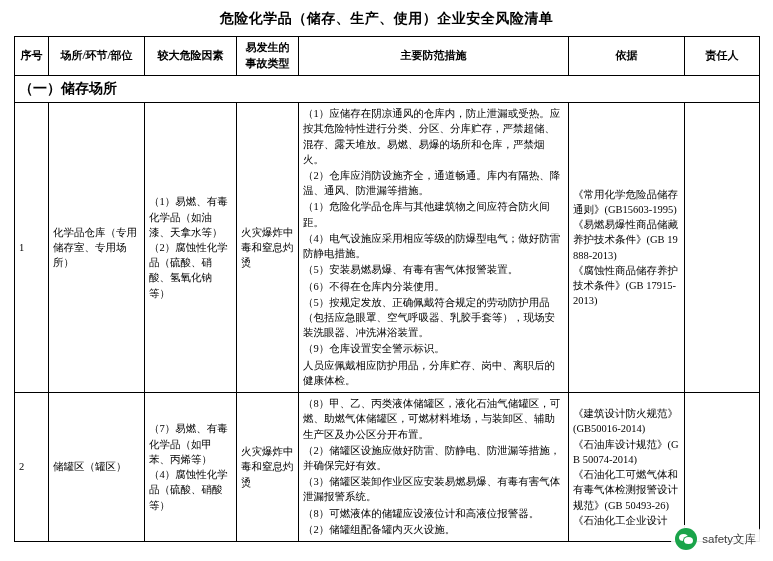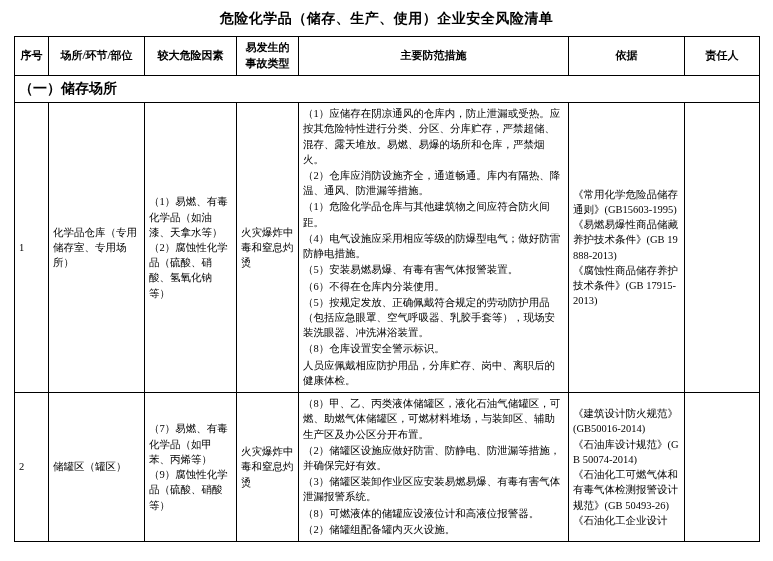--- a/index.html
+++ b/index.html
@@ -160,51 +160,55 @@
         </td>
         <td class="c-center vcenter">火灾爆炸中毒和窒息灼烫</td>
         <td class="c-left vtop measures">
           <div>（1）应储存在阴凉通风的仓库内，防止泄漏或受热。应按其危险特性进行分类、分区、分库贮存，严禁超储、混存、露天堆放。易燃、易爆的场所和仓库，严禁烟火。</div>
           <div>（2）仓库应消防设施齐全，通道畅通。库内有隔热、降温、通风、防泄漏等措施。</div>
           <div>（1）危险化学品仓库与其他建筑物之间应符合防火间距。</div>
           <div>（4）电气设施应采用相应等级的防爆型电气；做好防雷防静电措施。</div>
           <div>（5）安装易燃易爆、有毒有害气体报警装置。</div>
           <div>（6）不得在仓库内分装使用。</div>
           <div>（5）按规定发放、正确佩戴符合规定的劳动防护用品（包括应急眼罩、空气呼吸器、乳胶手套等），现场安装洗眼器、冲洗淋浴装置。</div>
-          <div>（8）仓库设置安全警示标识。</div>
+          <div>（9）仓库设置安全警示标识。</div>
           <div>人员应佩戴相应防护用品，分库贮存、岗中、离职后的健康体检。</div>
         </td>
         <td class="c-left vcenter stack">
           <div>《常用化学危险品储存通则》(GB15603-1995)</div>
           <div>《易燃易爆性商品储藏养护技术条件》(GB 19888-2013)</div>
           <div>《腐蚀性商品储存养护技术条件》(GB 17915-2013)</div>
         </td>
         <td class="c-center vcenter"></td>
       </tr>
 
       <tr>
         <td class="c-center vcenter">2</td>
         <td class="c-center vcenter">储罐区（罐区）</td>
         <td class="c-left vcenter stack">
           <div>（7）易燃、有毒化学品（如甲苯、丙烯等）</div>
-          <div>（9）腐蚀性化学品（硫酸、硝酸等）</div>
+          <div>（4）腐蚀性化学品（硫酸、硝酸等）</div>
         </td>
         <td class="c-center vcenter">火灾爆炸中毒和窒息灼烫</td>
         <td class="c-left vtop measures">
           <div>（8）甲、乙、丙类液体储罐区，液化石油气储罐区，可燃、助燃气体储罐区，可燃材料堆场，与装卸区、辅助生产区及办公区分开布置。</div>
           <div>（2）储罐区设施应做好防雷、防静电、防泄漏等措施，并确保完好有效。</div>
           <div>（3）储罐区装卸作业区应安装易燃易爆、有毒有害气体泄漏报警系统。</div>
           <div>（8）可燃液体的储罐应设液位计和高液位报警器。</div>
           <div>（2）储罐组配备罐内灭火设施。</div>
         </td>
         <td class="c-left vtop stack">
           <div>《建筑设计防火规范》(GB50016-2014)</div>
           <div>《石油库设计规范》(GB 50074-2014)</div>
           <div>《石油化工可燃气体和有毒气体检测报警设计规范》(GB 50493-26)</div>
           <div>《石油化工企业设计</div>
         </td>
         <td class="c-center vcenter"></td>
       </tr>
     </tbody>
   </table>
 
+  <div class="watermark">
+    <span class="wm-logo"></span>
+    <span class="wm-text">safety文库</span>
+  </div>
 
 </div>
 
 </body></html>

